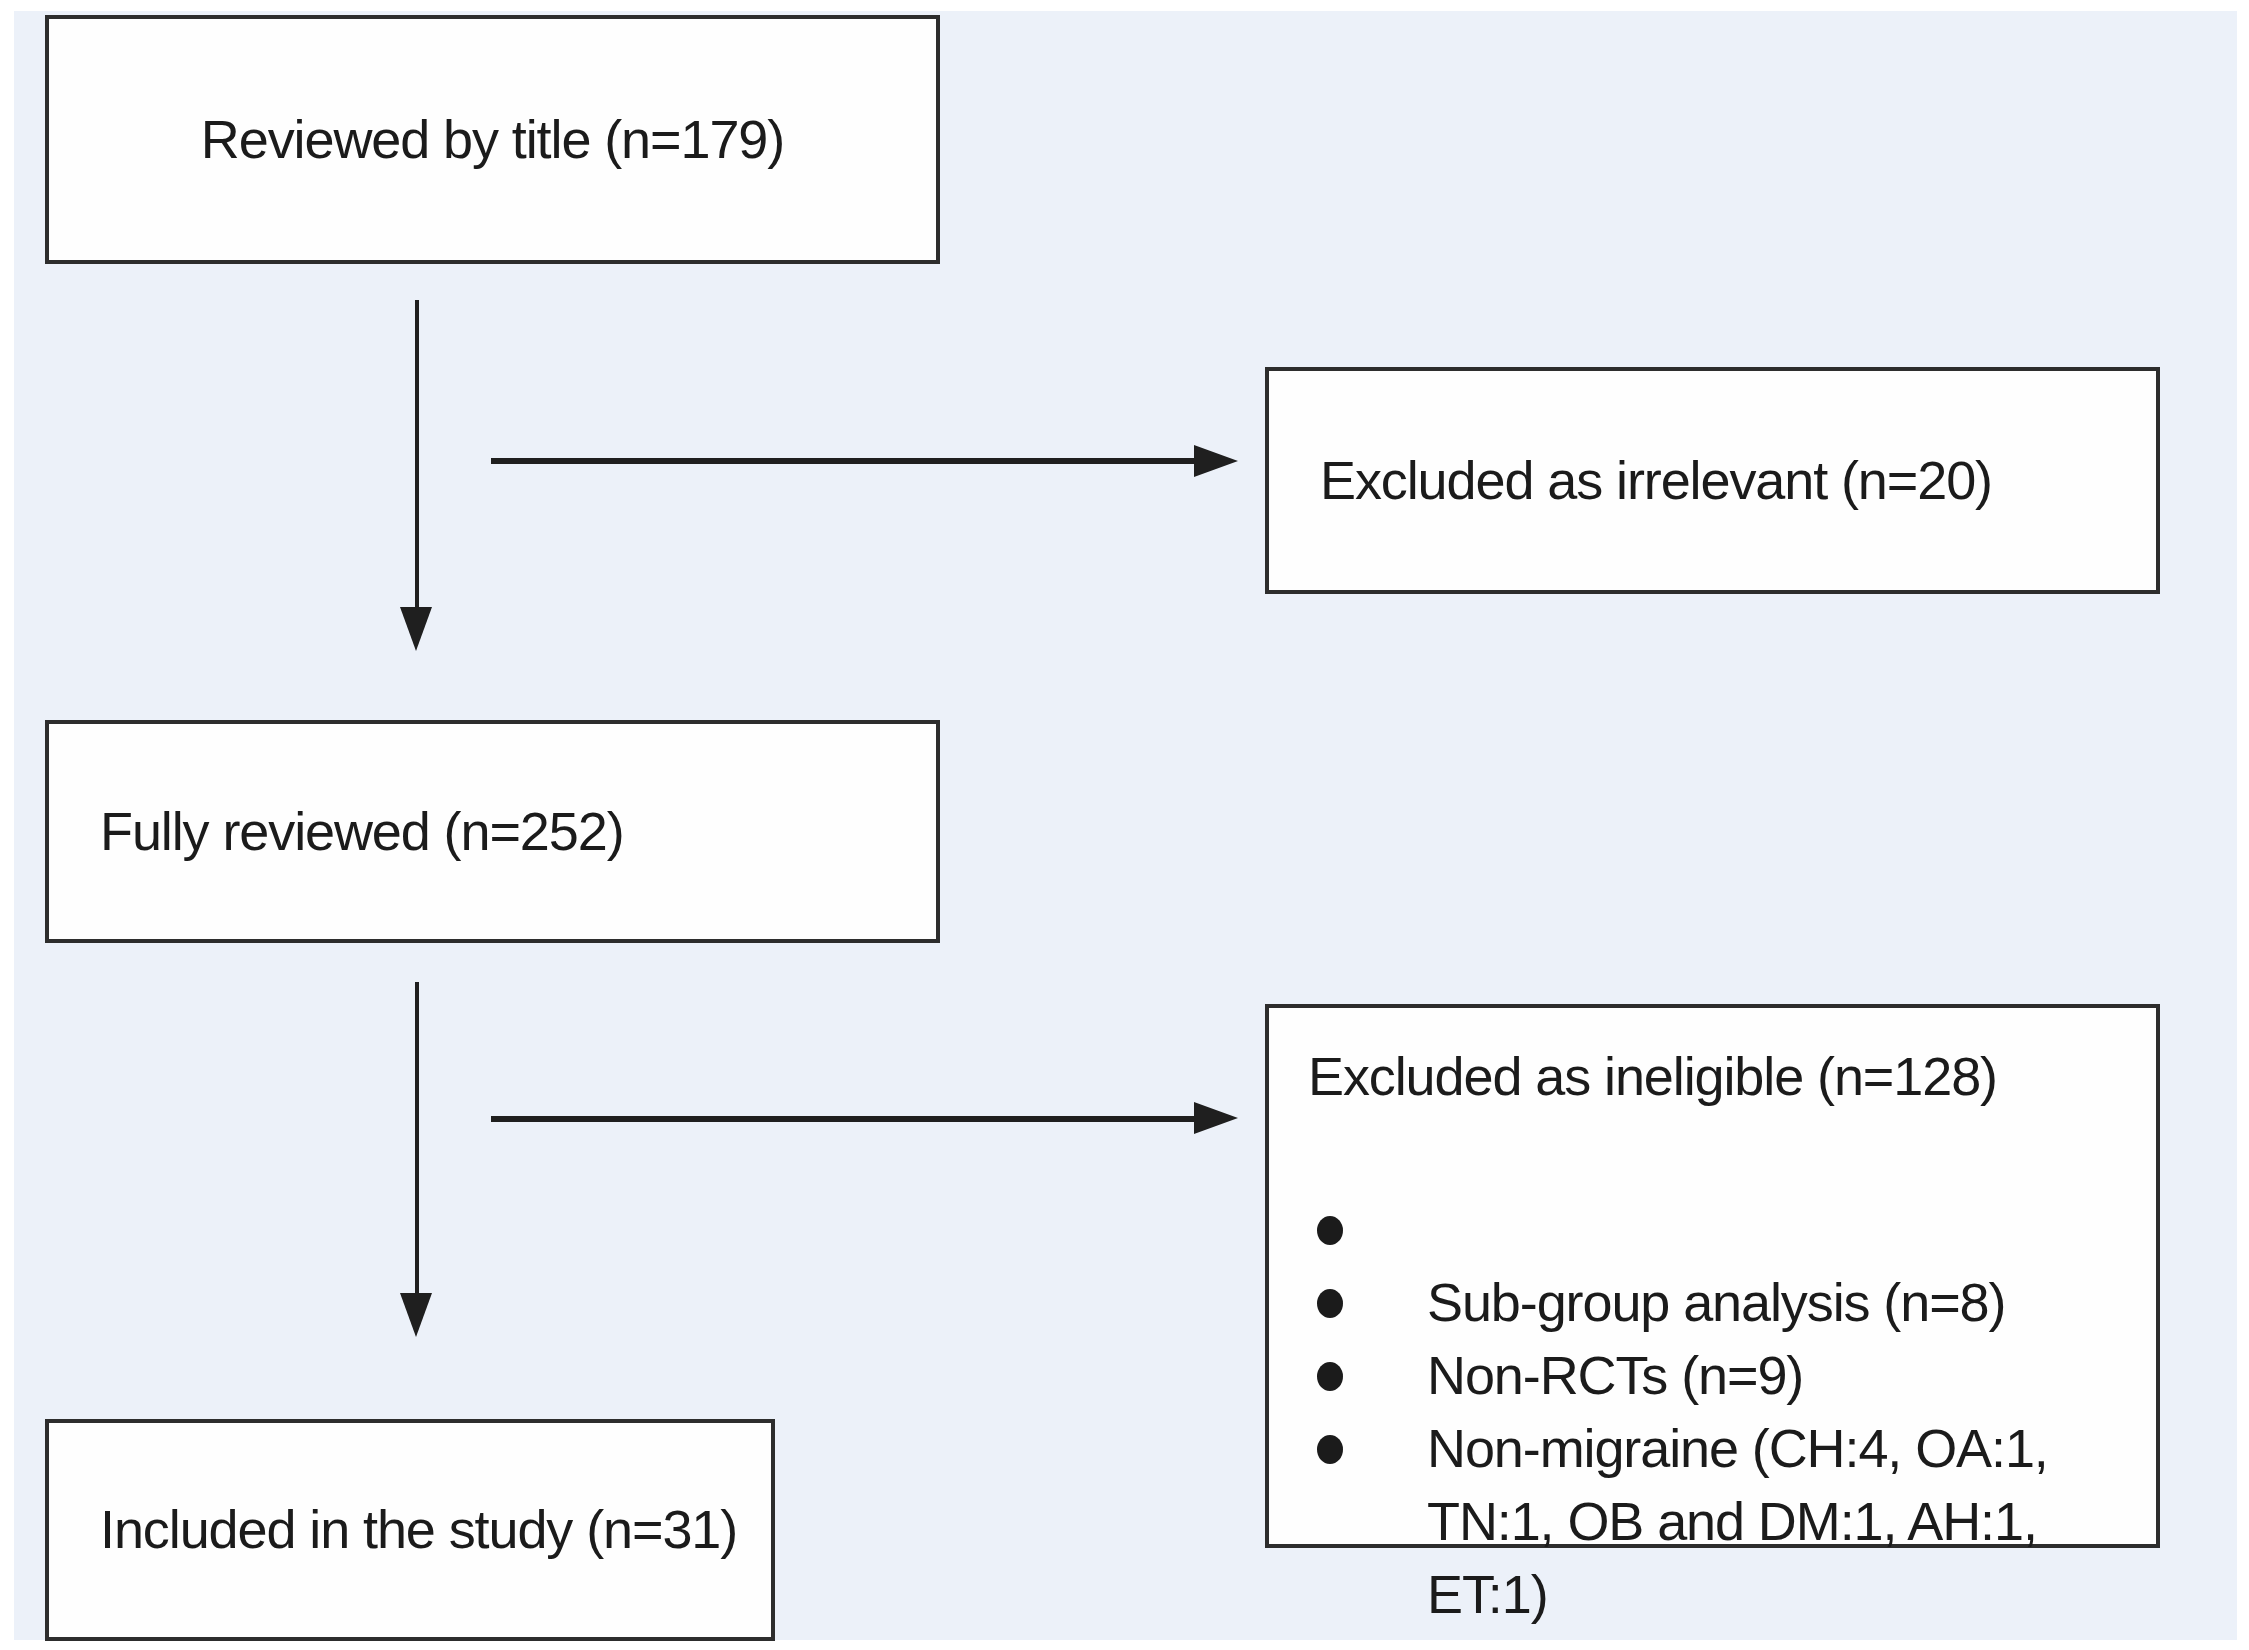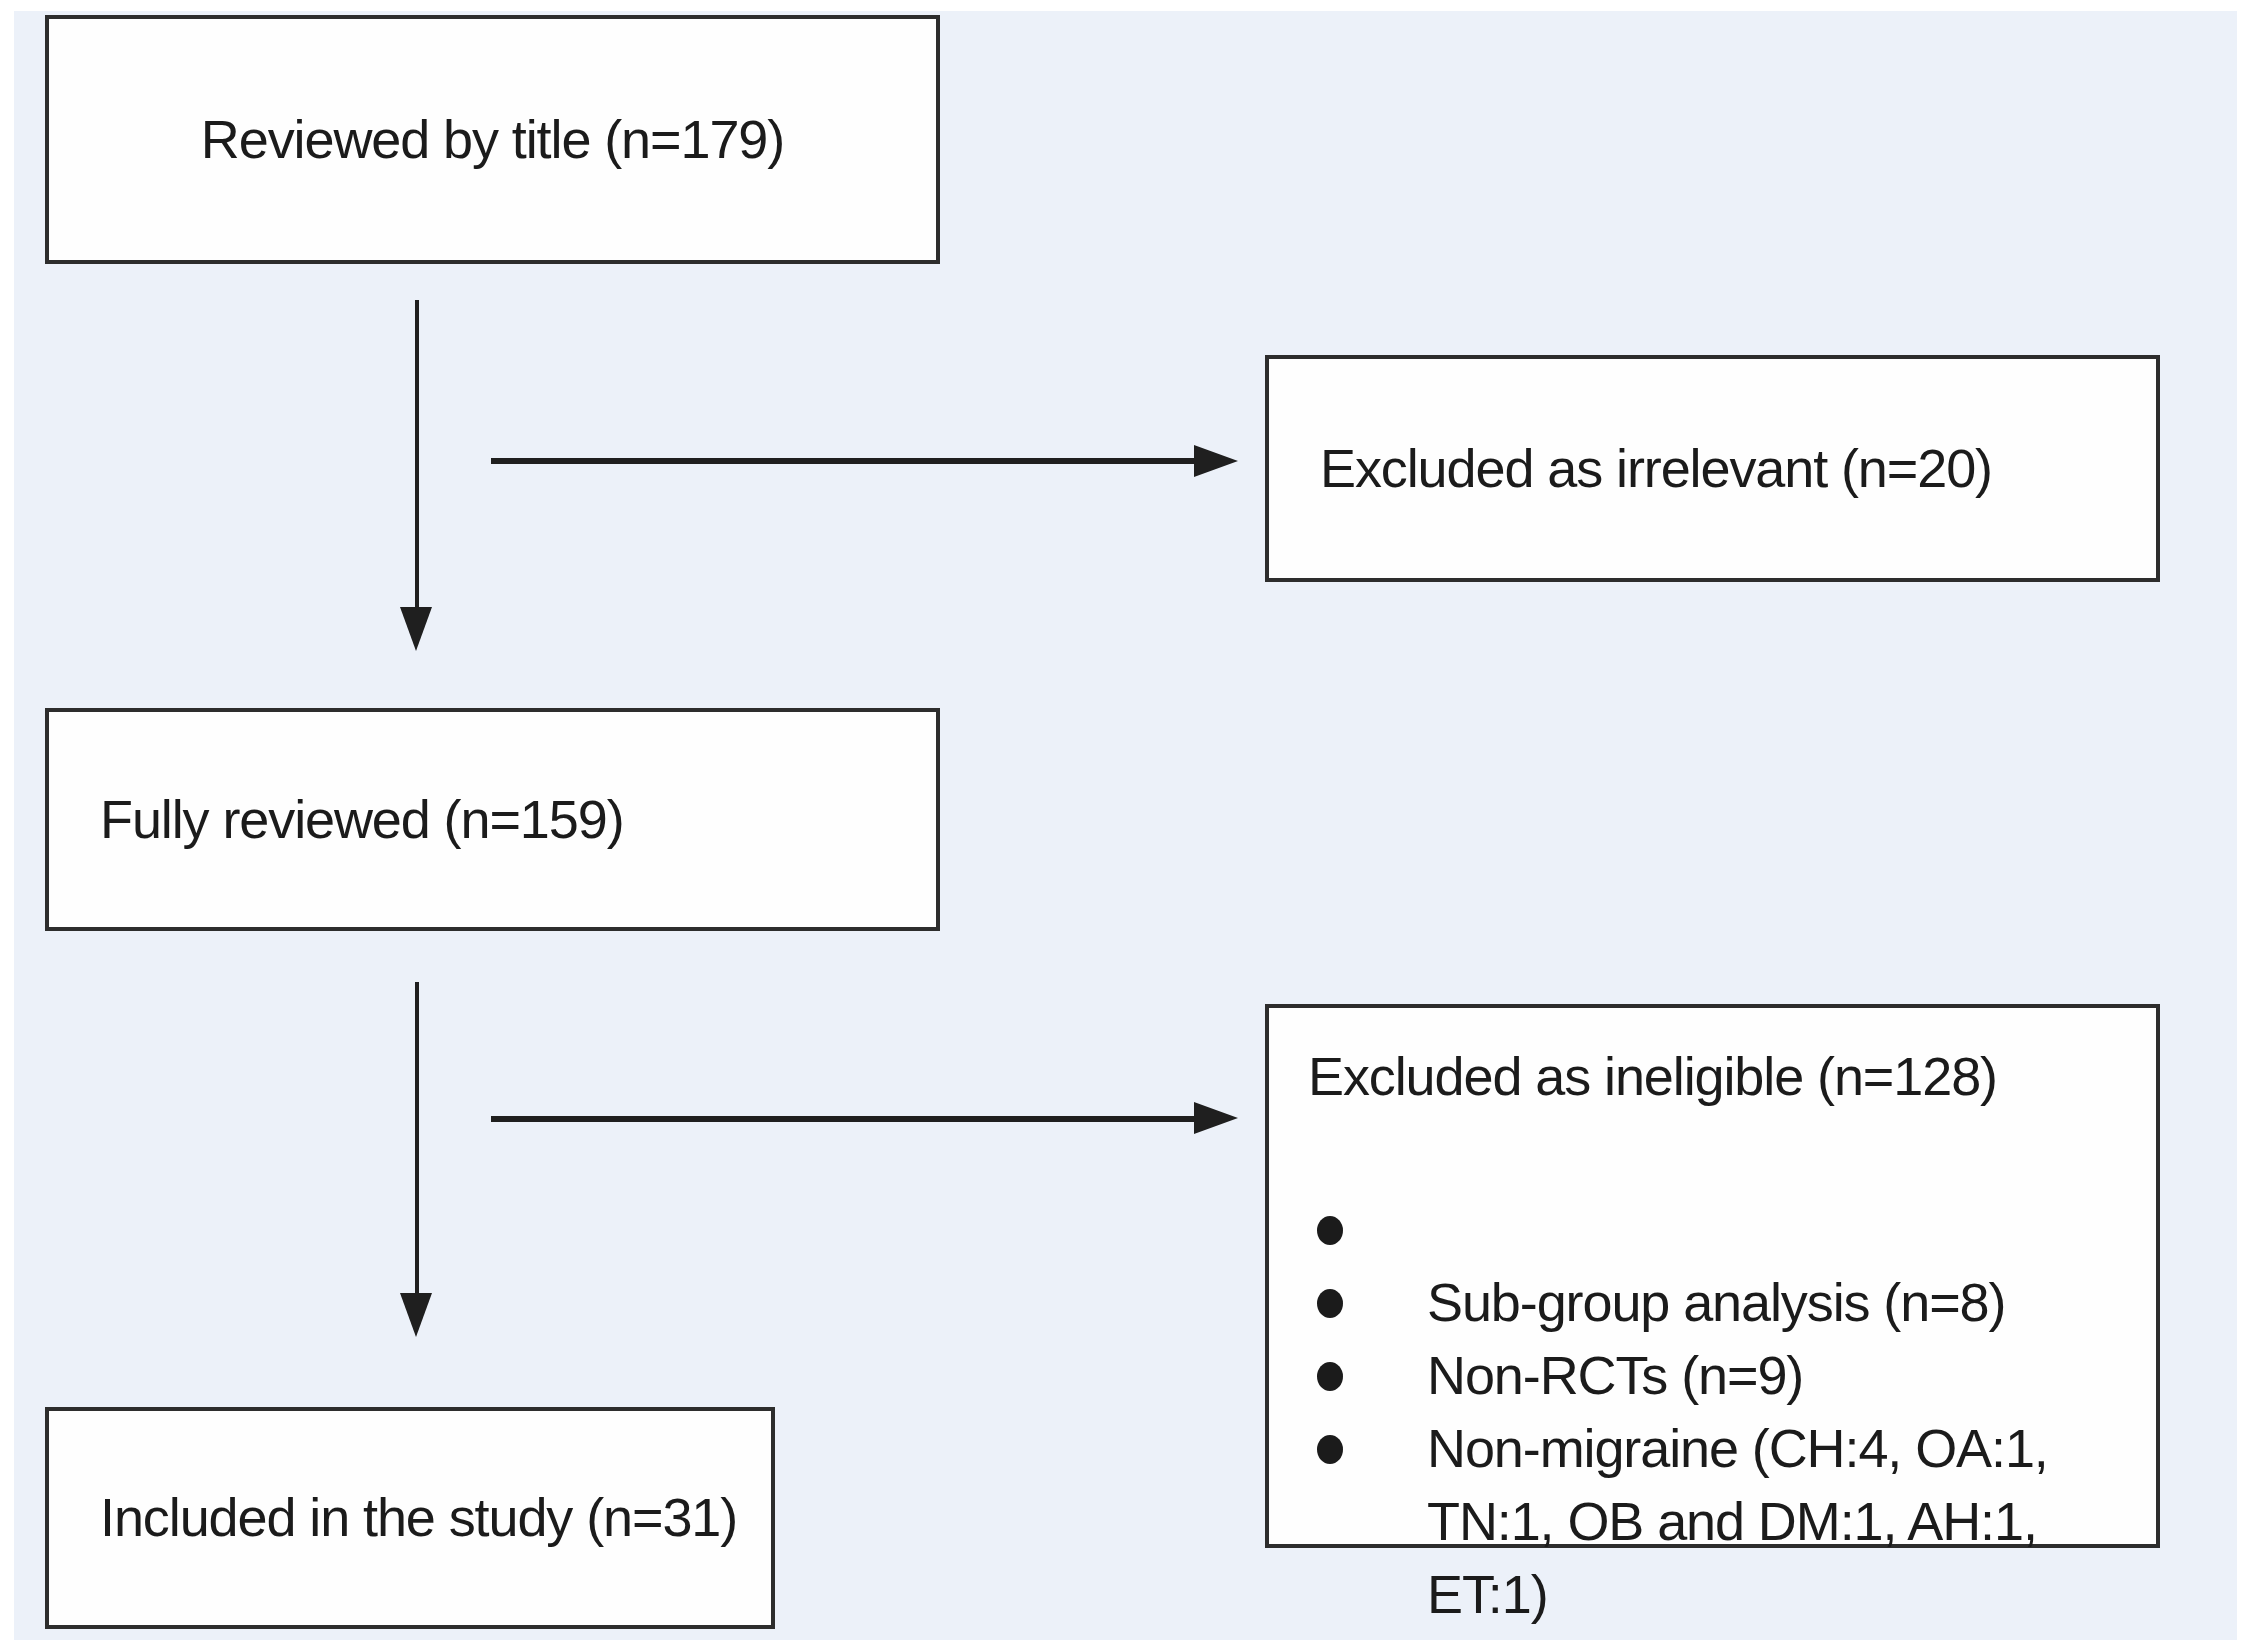--- a/index.html
+++ b/index.html
@@ -25,21 +25,21 @@
     position: absolute;
     background: var(--box-fill, #fefefe);
     border: 4.5px solid var(--box-border, #2d2d2d);
     box-sizing: border-box;
     font-size: 54px;
     letter-spacing: -1.1px;
     line-height: 1.25;
   }
 
   .fbox.center-text { display: flex; align-items: center; justify-content: center; text-align: center; }
-  .fbox.left-text   { display: flex; align-items: center; padding-left: 51px; padding-right: 32px; }
+  .fbox.left-text   { display: flex; align-items: center; padding-left: 51px; padding-right: 32px; margin-top: 12px; }
 
   .box-reviewed   { left: 45px;   top: 15px;   width: 895px; height: 249px; }
   .box-irrelevant { left: 1265px; top: 355px;  width: 895px; height: 227px; }
   .box-fully      { left: 45px;   top: 708px;  width: 895px; height: 223px; }
   .box-ineligible { left: 1265px; top: 1004px; width: 895px; height: 544px; padding: 35px 26px 0 39px; }
   .box-included   { left: 45px;   top: 1407px; width: 730px; height: 222px; }
 
   .ineligible-title { display: block; }
 
   .bullet-list { margin-top: 82px; }
@@ -99,21 +99,21 @@
   <div class="ah-down v1-head"></div>
 
   <div class="hline h1"></div>
   <div class="ah-right h1-head"></div>
 
   <div class="fbox left-text box-irrelevant">
     <span>Excluded as irrelevant (n=20)</span>
   </div>
 
   <div class="fbox left-text box-fully">
-    <span>Fully reviewed (n=159)</span>
+    <span>Fully reviewed (n=252)</span>
   </div>
 
   <div class="vline v2"></div>
   <div class="ah-down v2-head"></div>
 
   <div class="hline h2"></div>
   <div class="ah-right h2-head"></div>
 
   <div class="fbox box-ineligible">
     <span class="ineligible-title">Excluded as ineligible (n=128)</span>

